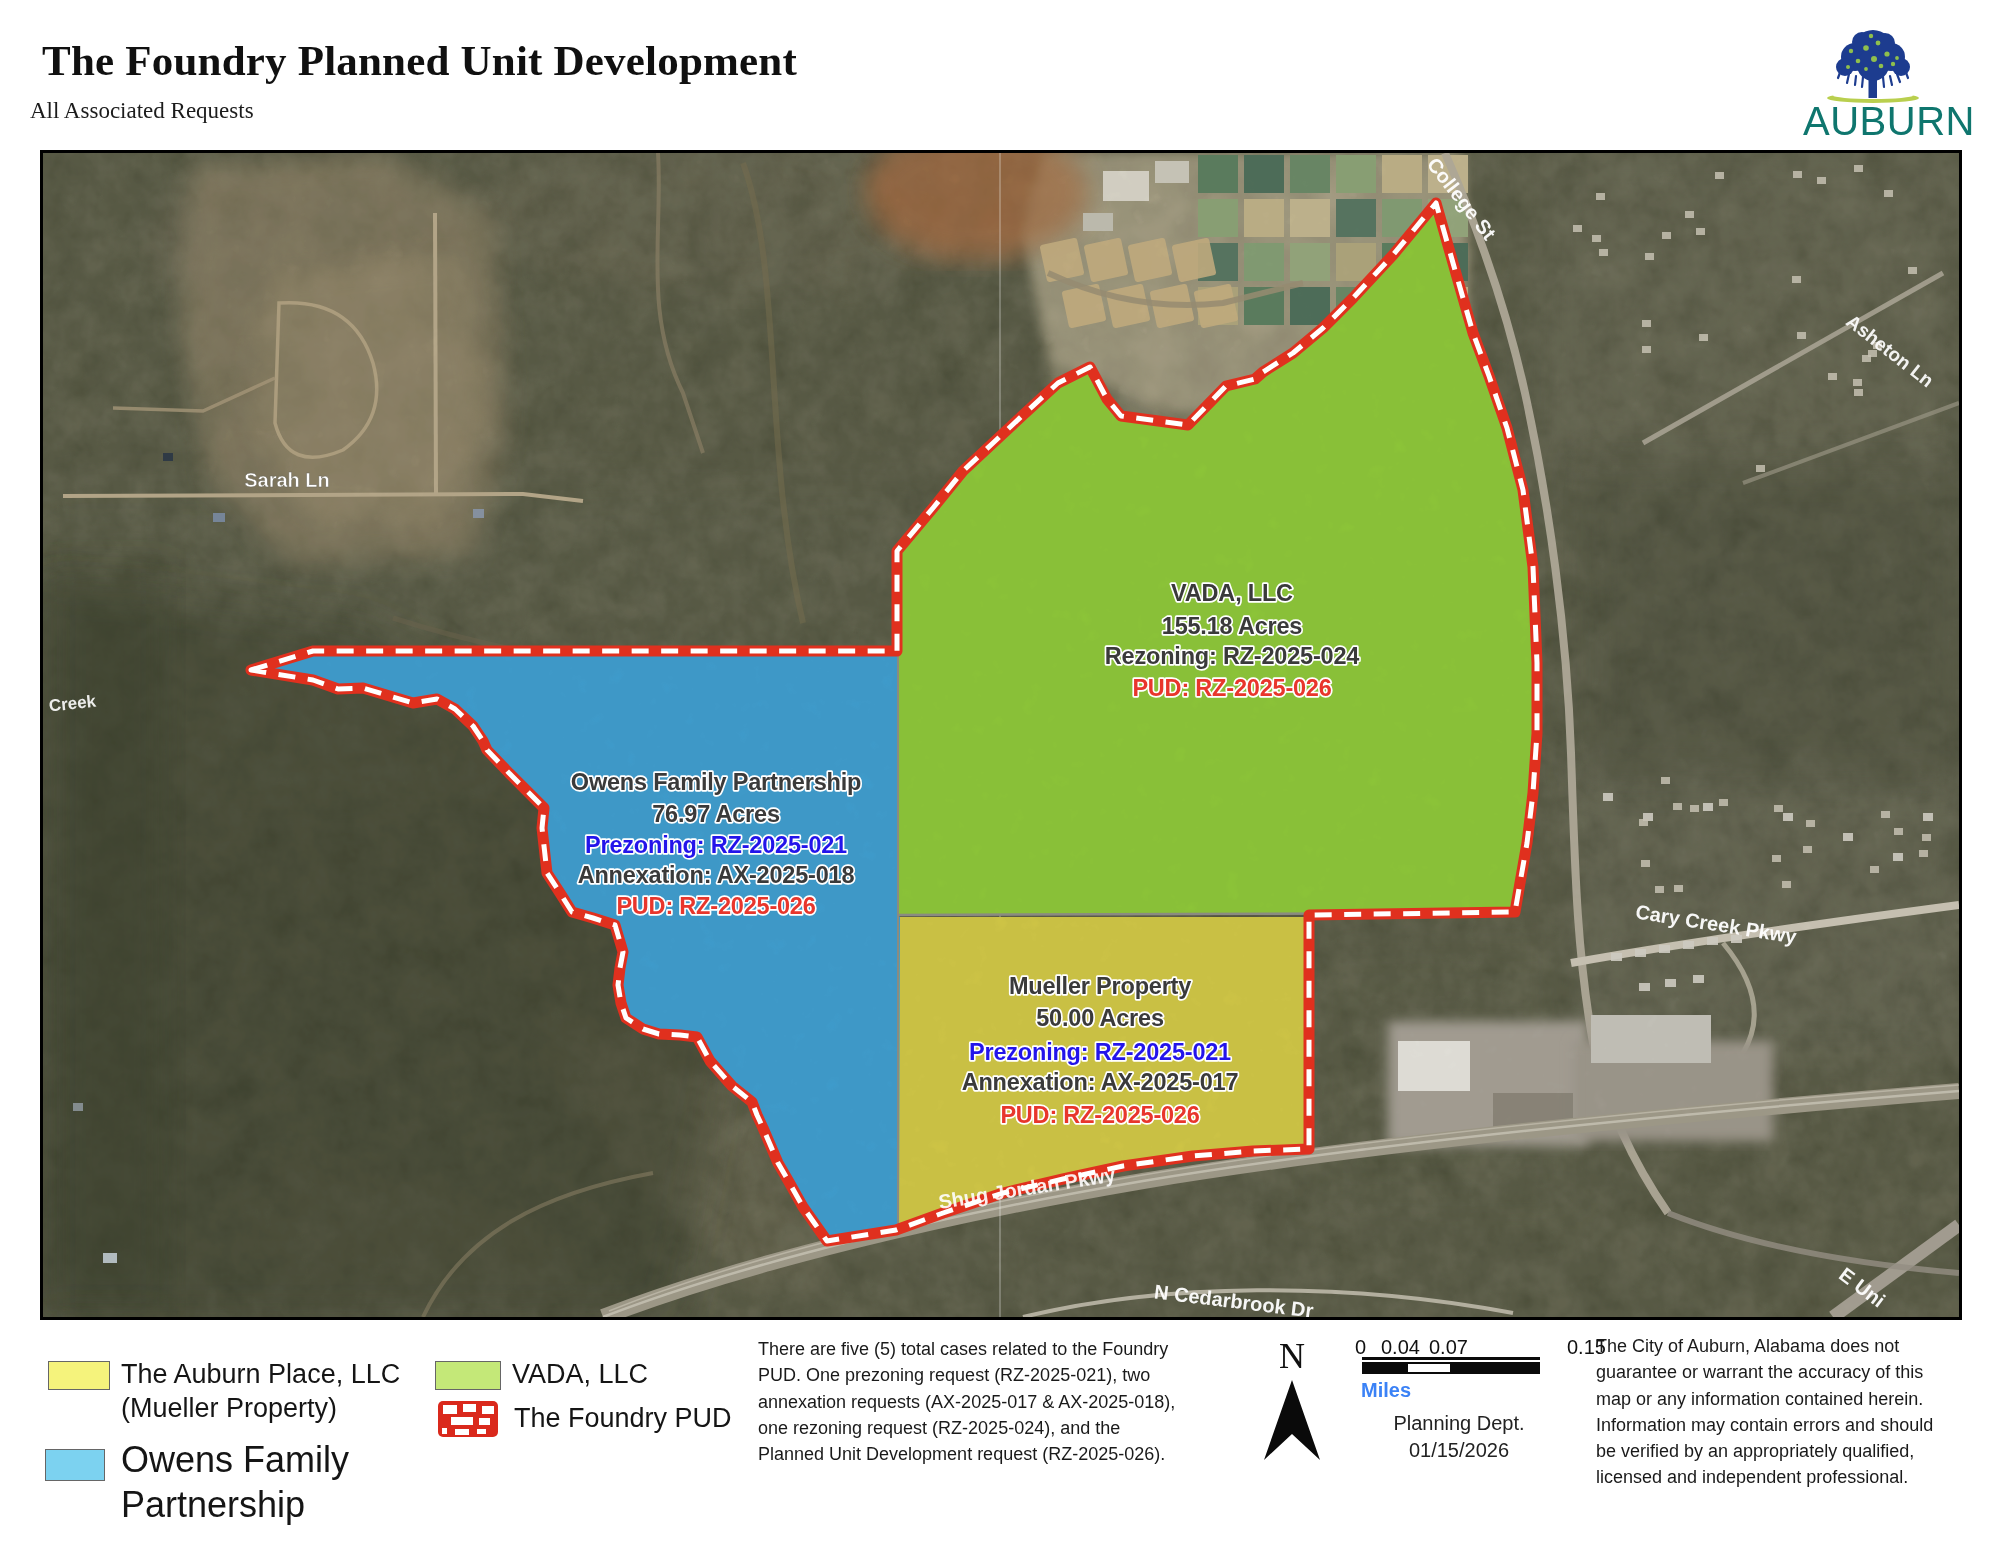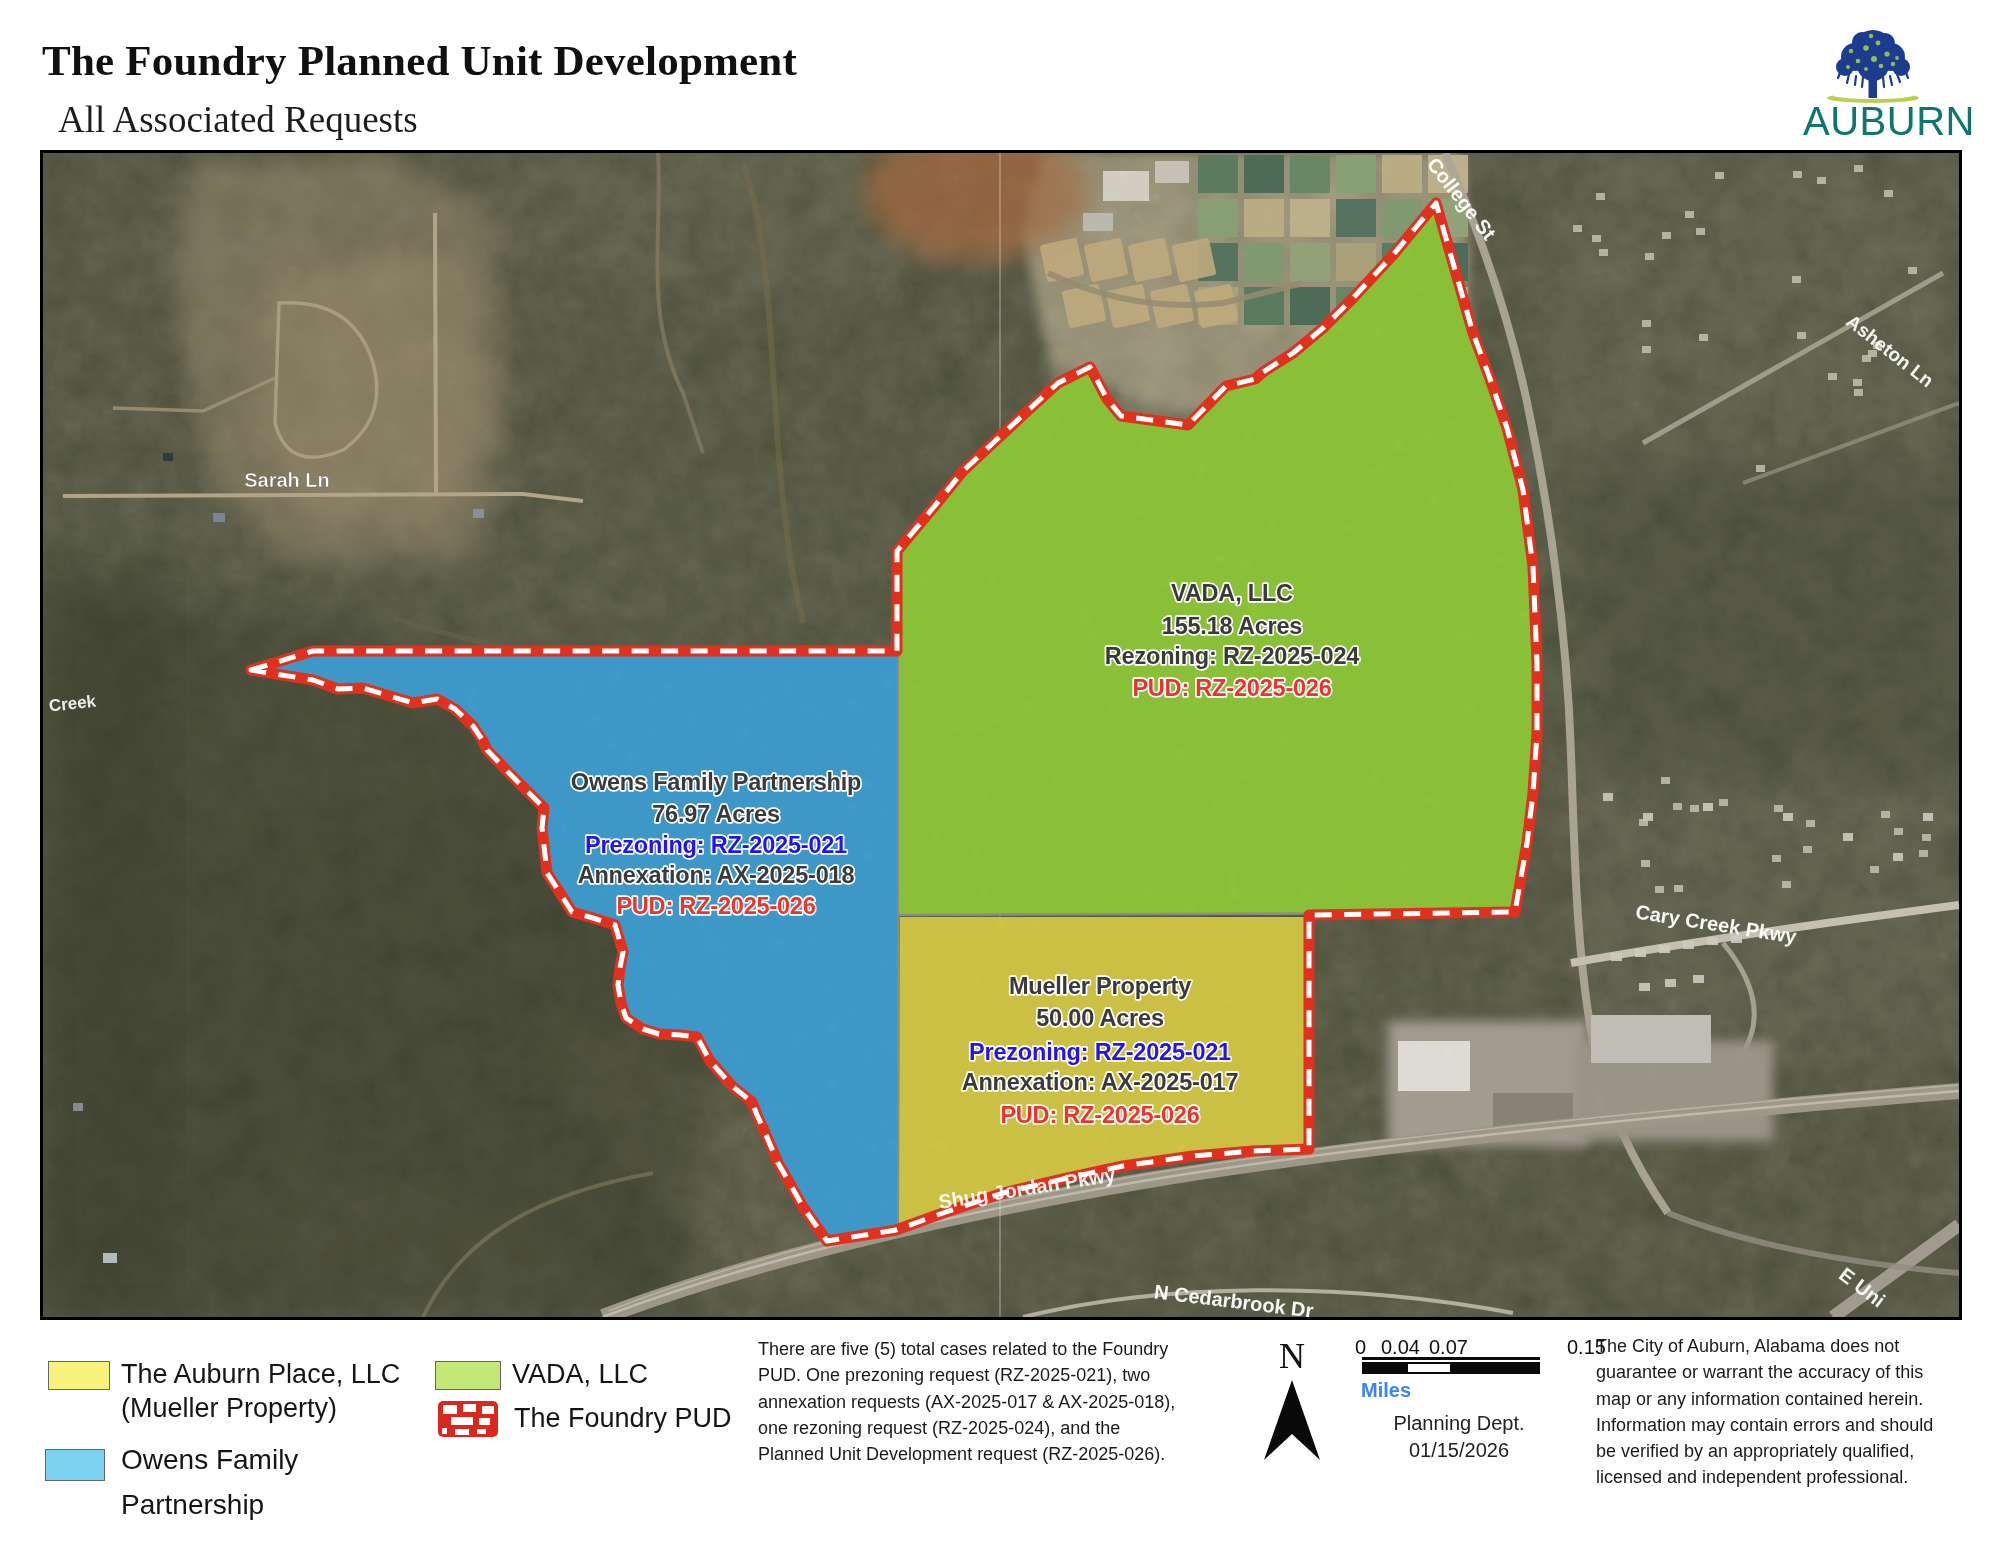--- a/index.html
+++ b/index.html
@@ -5,21 +5,21 @@
 <style>
   html,body { margin:0; padding:0; background:#ffffff; }
   body { width:2000px; height:1544px; position:relative; font-family:"Liberation Sans", sans-serif; overflow:hidden; }
   .abs { position:absolute; }
 </style>
 </head>
 <body>
 
 <div class="abs" style="left:42px; top:36px; font-family:'Liberation Serif',serif; font-weight:bold; font-size:43px; color:#101010; letter-spacing:0.2px;text-align:right;">The Foundry Planned Unit Development</div>
 
-<div class="abs" style="left:58px; top:98px; font-family:'Liberation Serif',serif; font-size:37px; color:#1c1c1c;">All Associated Requests</div>
+<div class="abs" style="left:30px; top:98px; font-family:'Liberation Serif',serif; font-size:23px; color:#1c1c1c;">All Associated Requests</div>
 
 <div class="abs" style="left:1778px; top:26px;">
 <svg width="190" height="80" viewBox="0 0 190 80" style="display:block">
 
 <g>
   <ellipse cx="95" cy="72" rx="46" ry="5" fill="#b9cf4e"></ellipse>
   <ellipse cx="95" cy="69.5" rx="40" ry="3.5" fill="#ffffff"></ellipse>
   <rect x="90.5" y="42" width="8.5" height="30" fill="#1d3c8f"></rect>
   <g fill="#1d3c8f">
     <circle cx="95" cy="24" r="20"></circle>
@@ -356,21 +356,21 @@
 </svg>
 
 </div>
 
 <div class="abs" style="left:48px; top:1361px; width:60px; height:27px; background:#f5f37c; border:1.5px solid #666;"></div>
 
 <div class="abs" style="left:121px; top:1357px; font-size:27px; color:#151515; line-height:34px;">The Auburn Place, LLC<br>(Mueller Property)</div>
 
 <div class="abs" style="left:45px; top:1449px; width:58px; height:30px; background:#7cd2f0; border:1.5px solid #666;"></div>
 
-<div class="abs" style="left:121px; top:1437px; font-size:28px; color:#151515; line-height:45px;">Owens Family<br>Partnership</div>
+<div class="abs" style="left:121px; top:1437px; font-size:36px; color:#151515; line-height:45px;">Owens Family<br>Partnership</div>
 
 <div class="abs" style="left:435px; top:1361px; width:64px; height:27px; background:#c4e878; border:1.5px solid #666;"></div>
 
 <div class="abs" style="left:512px; top:1359px; font-size:27px; color:#151515;">VADA, LLC</div>
 
 <div class="abs" style="left:437px; top:1400px;">
 <svg width="62" height="38" viewBox="0 0 62 38" style="display:block">
 
 <rect x="1" y="1" width="60" height="36" rx="5" fill="#da291c"></rect>
 <g fill="#ffffff">

